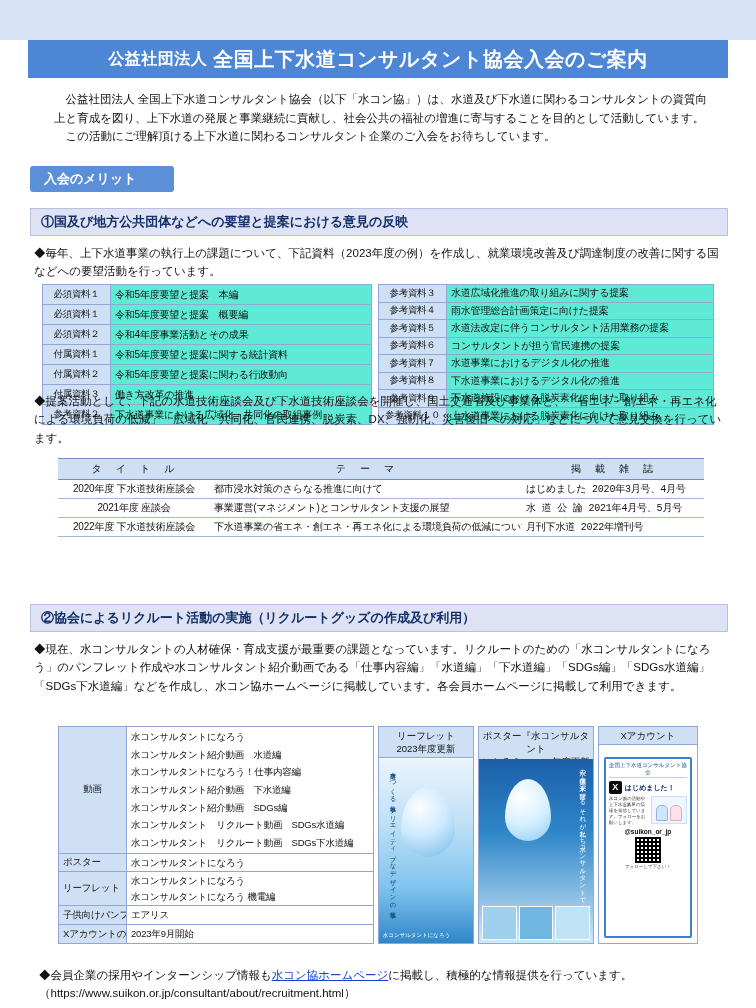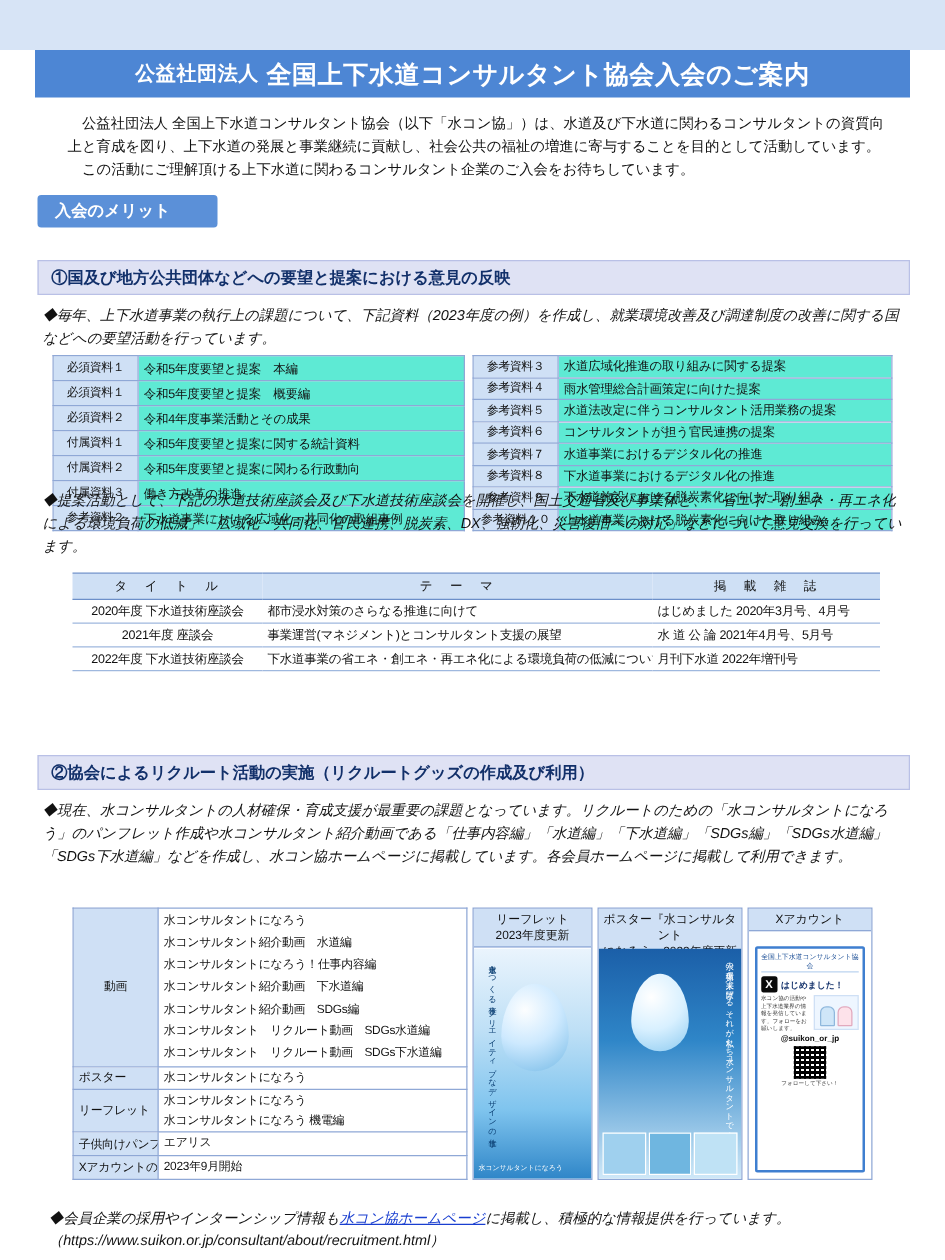--- a/index.html
+++ b/index.html
@@ -58,21 +58,21 @@
     line-height: 1.62;
     color: #111;
   }
   .intro p {
     margin: 0;
     text-indent: 1em;
   }
   .merit-tab {
     position: absolute;
     left: 30px;
-    top: 156px;
+    top: 166px;
     width: 144px;
     height: 26px;
     background: #5b90d8;
     color: #fff;
     font-size: 13px;
     font-weight: bold;
     display: flex;
     align-items: center;
     padding-left: 14px;
     box-sizing: border-box;
@@ -94,21 +94,20 @@
     color: #12306a;
   }
   #sec1 { top: 208px; }
   #sec2 { top: 604px; }
 
   .para {
     position: absolute;
     font-size: 11.5px;
     line-height: 1.60;
     color: #111;
-    font-style: italic;
   }
   #p1 { left: 34px; top: 244px; width: 690px; }
   #p2 { left: 34px; top: 392px; width: 690px; }
   #p3 { left: 34px; top: 640px; width: 690px; }
   #p4 { left: 39px; top: 966px; width: 700px; }
 
   
   .req-wrap {
     position: absolute;
     left: 42px;
@@ -169,21 +168,21 @@
     height: 19px;
     padding: 0 4px;
     box-sizing: border-box;
     font-size: 10px;
     letter-spacing: -0.2px;
     white-space: nowrap;
     overflow: hidden;
   }
   table.symp .c1 { width: 150px; text-align: center; }
   table.symp .c2 { width: 310px; }
-  table.symp .c3 { width: 180px; }
+  table.symp .c3 { width: 180px; font-family: Liberation Mono, monospace; }
 
   
   .goods {
     position: absolute;
     left: 58px;
     top: 726px;
     width: 640px;
     height: 218px;
     display: flex;
   }

